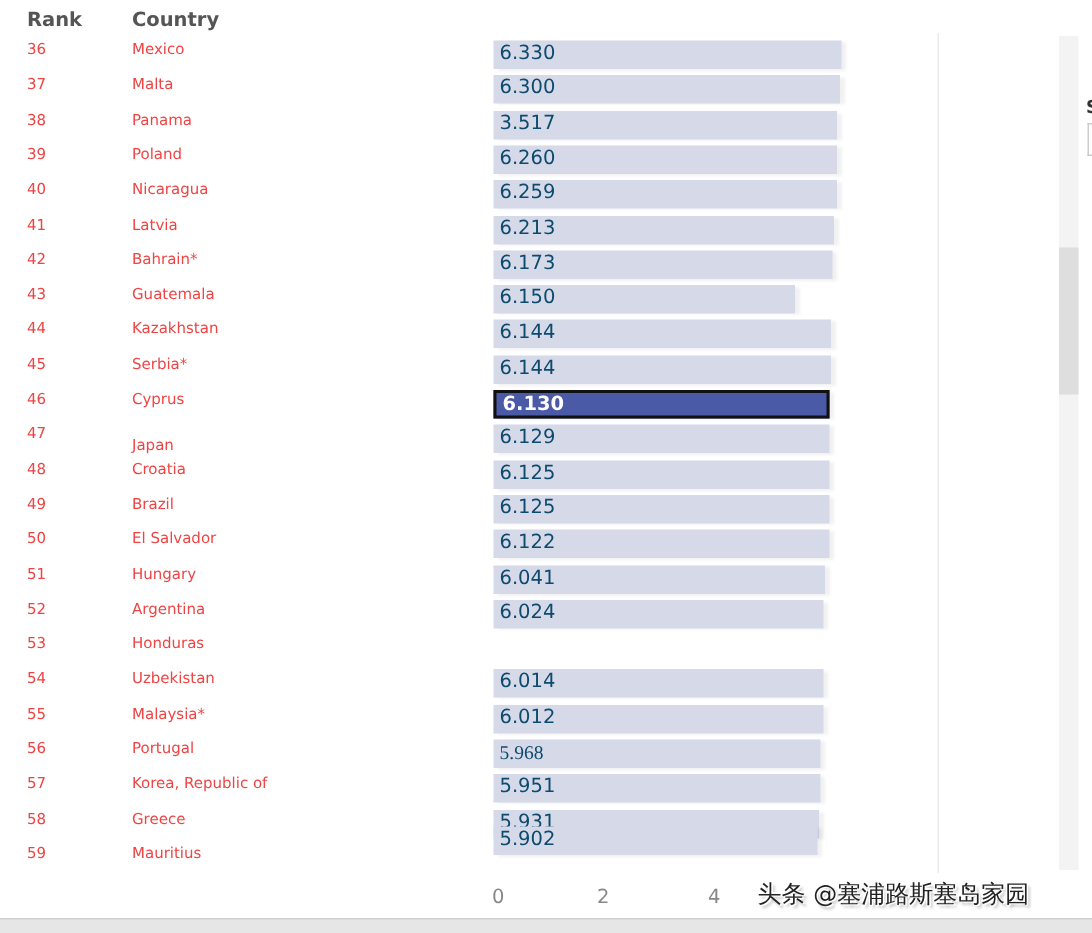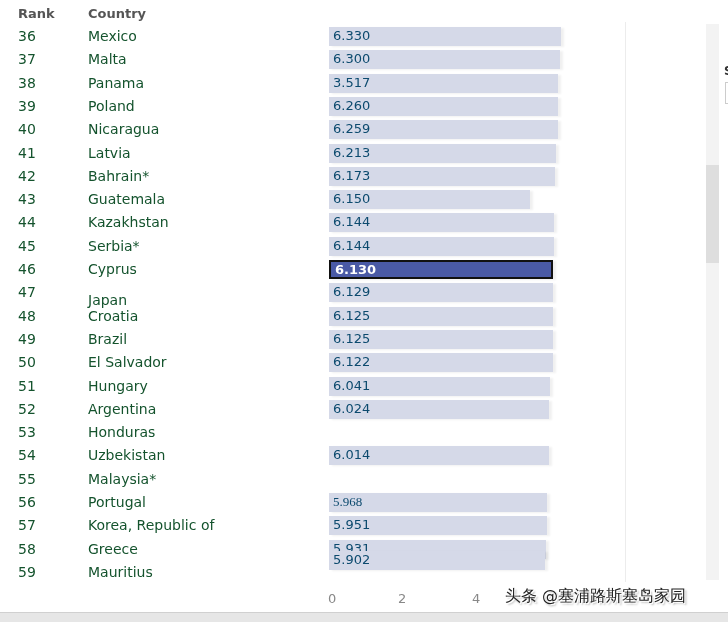--- a/index.html
+++ b/index.html
@@ -6,21 +6,21 @@
     body {
       width: 728px; height: 622px; overflow: hidden; position: relative;
       background: #ffffff;
       font-family: "DejaVu Sans", sans-serif;
       color: #555;
     }
     .hdr { position: absolute; top: 6px; font-size: 13px; font-weight: bold; color: #555; }
     .hdr.rank { left: 18px; }
     .hdr.country { left: 88px; }
     #rows { position: absolute; left: 0; top: 0; width: 620px; height: 600px; }
-    .row-rank, .row-country { position: absolute; font-size: 14px; color: #14532d; white-space: nowrap; }
+    .row-rank, .row-country { position: absolute; font-size: 10px; color: #ef4444; white-space: nowrap; }
     .row-rank { left: 18px; }
     .row-country { left: 88px; }
     .bar {
       position: absolute; left: 329px; height: 19px;
       background: #d5d9e8;
       box-shadow: 3px 1px 2px rgba(0,0,0,0.06);
     }
     .bar.selected {
       background: #4a5aa6;
       border: 2px solid #111;
@@ -138,20 +138,23 @@
     </div>
     <div class="row-rank" style="top: 424.1px;">53</div>
     <div class="row-country" style="top: 424.1px;">Honduras</div>
     <div class="row-rank" style="top: 447.4px;">54</div>
     <div class="row-country" style="top: 447.4px;">Uzbekistan</div>
     <div class="bar" style="top: 446.4px; left: 329px; width: 220.112px;">
       <span class="bar-label">6.014</span>
     </div>
     <div class="row-rank" style="top: 470.7px;">55</div>
     <div class="row-country" style="top: 470.7px;">Malaysia*</div>
+    <div class="bar" style="top: 469.7px; left: 329px; width: 220.039px;">
+      <span class="bar-label">6.012</span>
+    </div>
     <div class="row-rank" style="top: 494px;">56</div>
     <div class="row-country" style="top: 494px;">Portugal</div>
     <div class="bar" style="top: 493px; left: 329px; width: 218.429px; font-family: Liberation Serif, serif;">
       <span class="bar-label">5.968</span>
     </div>
     <div class="row-rank" style="top: 517.3px;">57</div>
     <div class="row-country" style="top: 517.3px;">Korea, Republic of</div>
     <div class="bar" style="top: 516.3px; left: 329px; width: 217.807px;">
       <span class="bar-label">5.951</span>
     </div>

